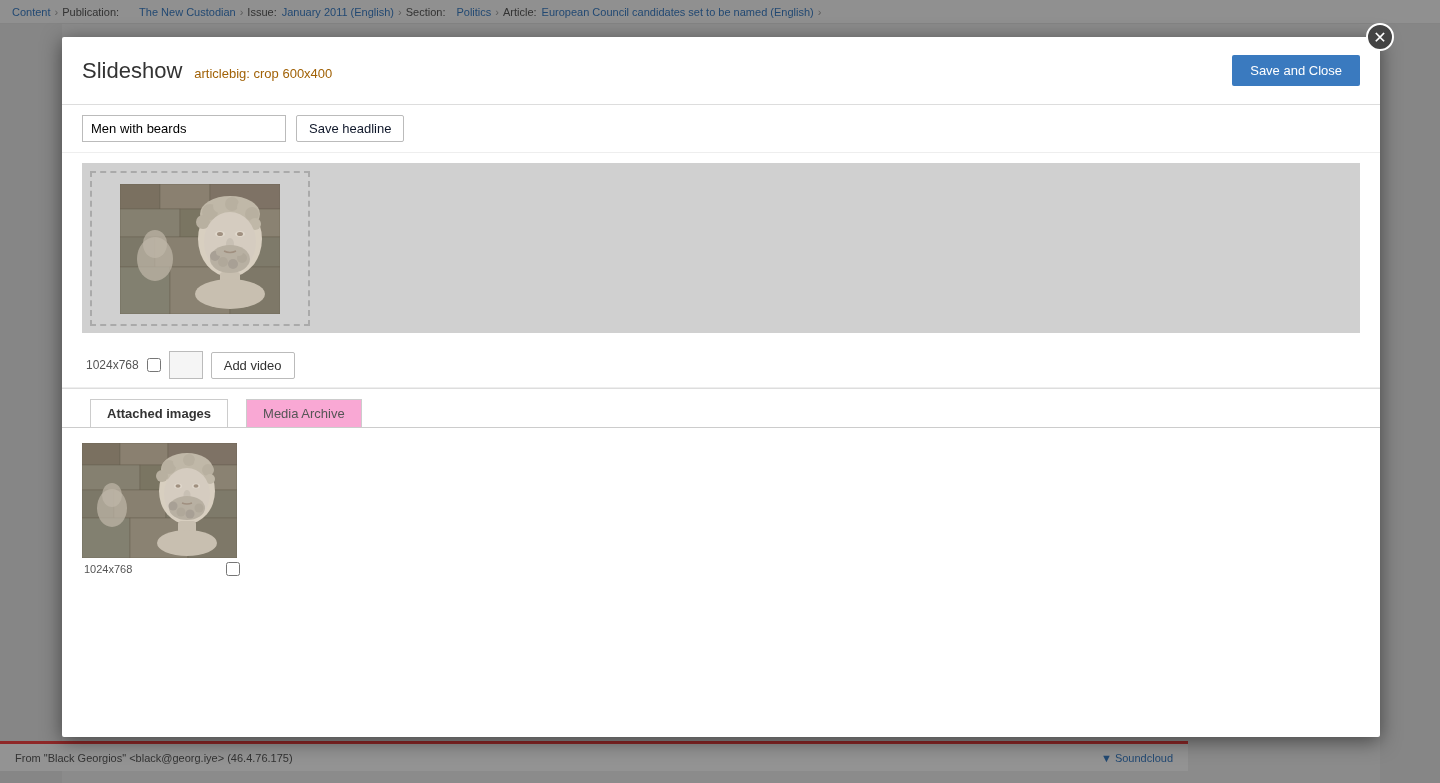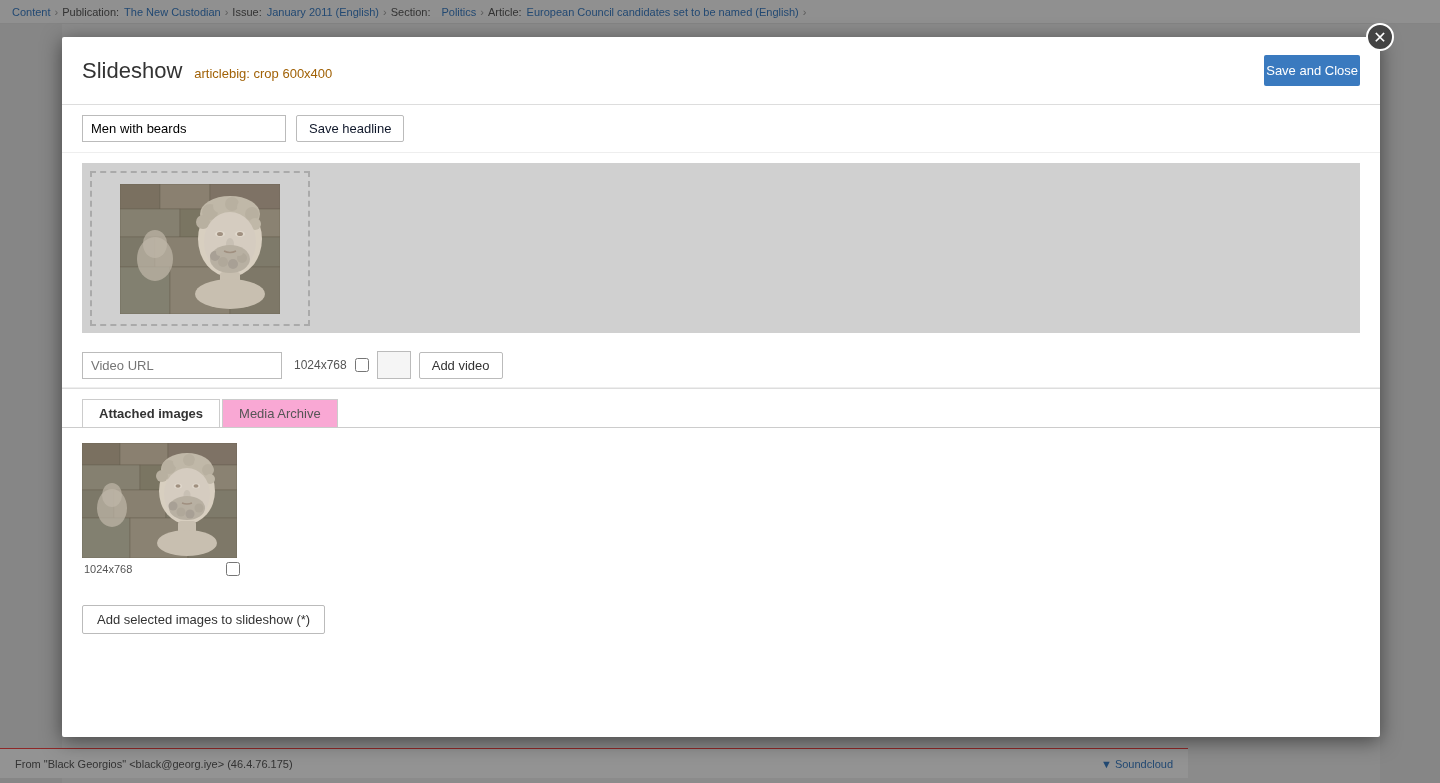--- a/index.html
+++ b/index.html
@@ -101,21 +101,21 @@
       color: #333;
     }
     .modal-subtitle {
       font-size: 13px;
       color: #a16207;
     }
     .save-close-btn {
       background: #3a7abf;
       color: #fff;
       border: none;
-      padding: 8px 2px;
+      padding: 8px 18px;
       font-size: 13px;
       cursor: pointer;
       border-radius: 2px;
     }
 
     
     .headline-row {
       display: flex;
       align-items: center;
       padding: 10px 20px;
@@ -203,23 +203,23 @@
     }
     .image-size-label {
       font-size: 12px;
       color: #555;
       margin-left: 4px;
     }
 
     
     .tabs-row {
       display: flex;
-      padding: 10px 20px 0;
+      padding: 10px 28px 0;
       border-bottom: 1px solid #ccc;
-      gap: 0;
+      gap: 16px;
     }
     .tab {
       padding: 6px 16px;
       font-size: 13px;
       cursor: pointer;
       border: 1px solid #ccc;
       border-bottom: none;
       background: #f9a8d4;
       color: #555;
       margin-right: 2px;
@@ -295,26 +295,26 @@
       position: absolute;
       top: 24px;
       right: 0;
       width: 60px;
       height: 759px;
       background: #e0e0e0;
       z-index: 5;
     }
     .bg-bottom-bar {
       position: absolute;
-      bottom: 5px;
+      bottom: 12px;
       left: 0;
       width: 1188px;
       height: 30px;
       background: #f5f5f5;
-      border-top: 1px solid #ef4444;
+      border-top: 3px solid #ef4444;
       z-index: 5;
       display: flex;
       align-items: center;
       padding: 0 15px;
       font-size: 11px;
       color: #555;
     }
 
     
     .statue-svg {
@@ -324,21 +324,21 @@
   </style>
 </head>
 <body>
 
 <div class="bg-page"></div>
 
 <div class="breadcrumb-bar">
   <span class="link">Content</span>
   <span class="sep">›</span>
   <span>Publication:</span>
-  <span class="link" style="margin-left:3px;">The New Custodian</span>
+  <span class="link" style="margin-left:18px;">The New Custodian</span>
   <span class="sep">›</span>
   <span>Issue:</span>
   <span class="link" style="margin-left:3px;">January 2011 (English)</span>
   <span class="sep">›</span>
   <span>Section:</span>
   <span class="link" style="margin-left:9px;">Politics</span>
   <span class="sep">›</span>
   <span>Article:</span>
   <span class="link" style="margin-left:3px;">European Council candidates set to be named (English)</span>
   <span class="sep">›</span>
@@ -433,21 +433,20 @@
           <ellipse cx="110" cy="110" rx="35" ry="15" fill="#c8bfb0"></ellipse>
 
           <ellipse cx="35" cy="75" rx="18" ry="22" fill="#c0b8aa" opacity="0.7"></ellipse>
           <ellipse cx="35" cy="60" rx="12" ry="14" fill="#bfb7a8" opacity="0.7"></ellipse>
         </svg>
       </div>
     </div>
   </div>
 
   <div class="video-row">
-    <input class="video-url-input" type="text" placeholder="Video URL" style="">
     <span class="image-size-label">1024x768</span>
     <input type="checkbox" class="video-checkbox" style="">
     <div class="small-box"></div>
     <button class="add-video-btn">Add video</button>
   </div>
 
   <div style="border-bottom: 1px solid #ddd; margin: 0 0 0 0;"></div>
 
   <div class="tabs-row">
     <div class="tab active">
@@ -505,17 +504,14 @@
           <ellipse cx="30" cy="52" rx="10" ry="12" fill="#bfb7a8" opacity="0.7"></ellipse>
         </svg>
       </div>
       <div class="image-item-bottom">
         <span class="image-size-small">1024x768</span>
         <input type="checkbox" class="image-checkbox" style="">
       </div>
     </div>
   </div>
 
-  <div class="add-slideshow-row">
-    <button class="add-slideshow-btn">Add selected images to slideshow (*)</button>
-  </div>
 
 </div>
 
 </body></html>

